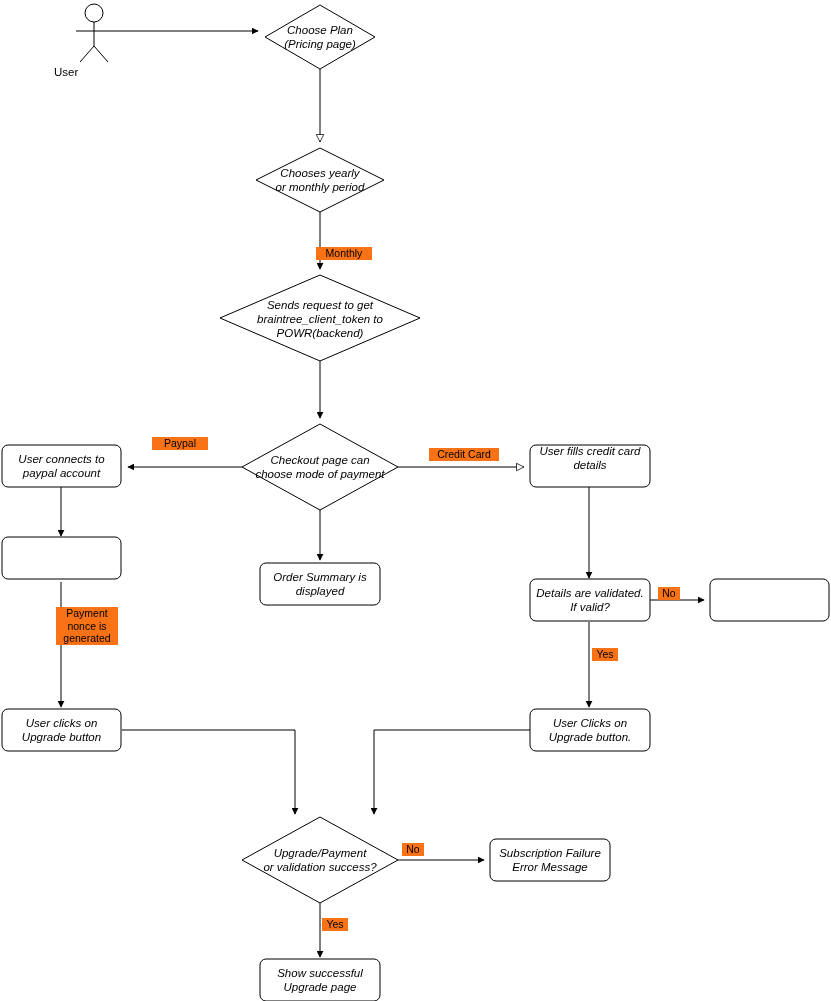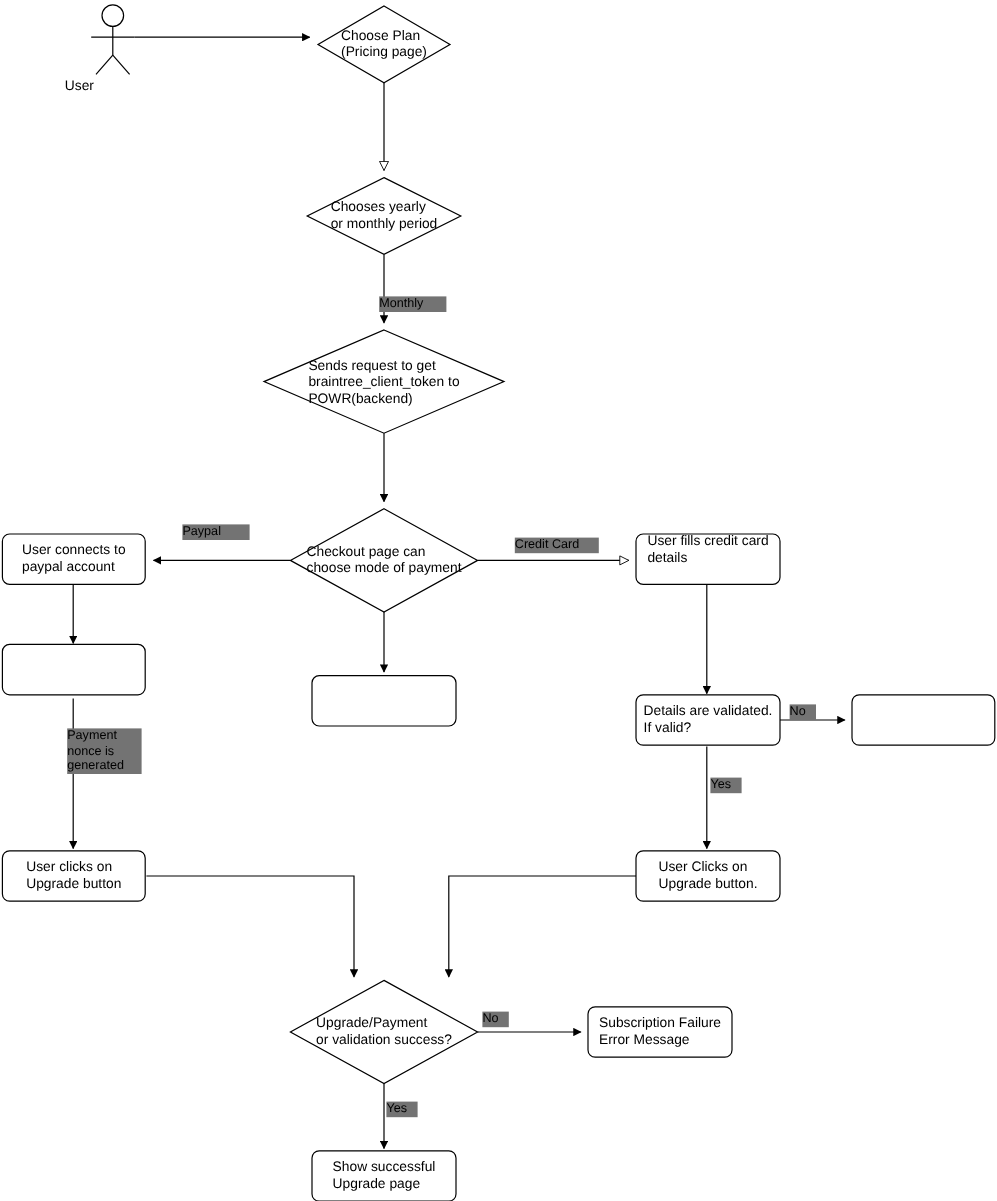--- a/index.html
+++ b/index.html
@@ -23,35 +23,37 @@
     top: 0;
     width: 831px;
     height: 1001px;
   }
   .node {
     position: absolute;
     box-sizing: border-box;
     display: flex;
     align-items: center;
     justify-content: center;
-    text-align: left;
+    text-align: center;
     font-size: 11.5px;
     color: #000000;
     line-height: 1.22;
     white-space: pre-line;
+    font-style: italic;
   }
   .diamond-label {
     background: transparent;
     border: none;
   }
   .edge-label {
     position: absolute;
     font-size: 10.5px;
     color: #000000;
-    background: #737373;
+    background: #f97316;
+    text-align: center;
     line-height: 1.2;
     white-space: pre-line;
   }
   .actor-label {
     position: absolute;
     font-size: 11.5px;
     color: #000000;
   }
 </style>
 </head>
@@ -147,20 +149,22 @@
 POWR(backend)</div>
   <div class="node diamond-label" style="left:242px; top:444px; width:156px; height:46px;">Checkout page can
 choose mode of payment</div>
   <div class="node diamond-label" style="left:242px; top:837px; width:156px; height:46px;">Upgrade/Payment
 or validation success?</div>
 
   <div class="node" style="left:2px; top:445px; width:119px; height:42px;">User connects to
 paypal account</div>
   <div class="node" style="left:2px; top:709px; width:119px; height:42px;">User clicks on
 Upgrade button</div>
+  <div class="node" style="left:260px; top:563px; width:120px; height:42px;">Order Summary is
+displayed</div>
   <div class="node" style="left:530px; top:445px; width:120px; height:26px;">User fills credit card
 details</div>
   <div class="node" style="left:530px; top:579px; width:120px; height:42px;">Details are validated.
 If valid?</div>
   <div class="node" style="left:530px; top:709px; width:120px; height:42px;">User Clicks on
 Upgrade button.</div>
   <div class="node" style="left:490px; top:839px; width:120px; height:42px;">Subscription Failure
 Error Message</div>
   <div class="node" style="left:260px; top:959px; width:120px; height:42px;">Show successful
 Upgrade page</div>

